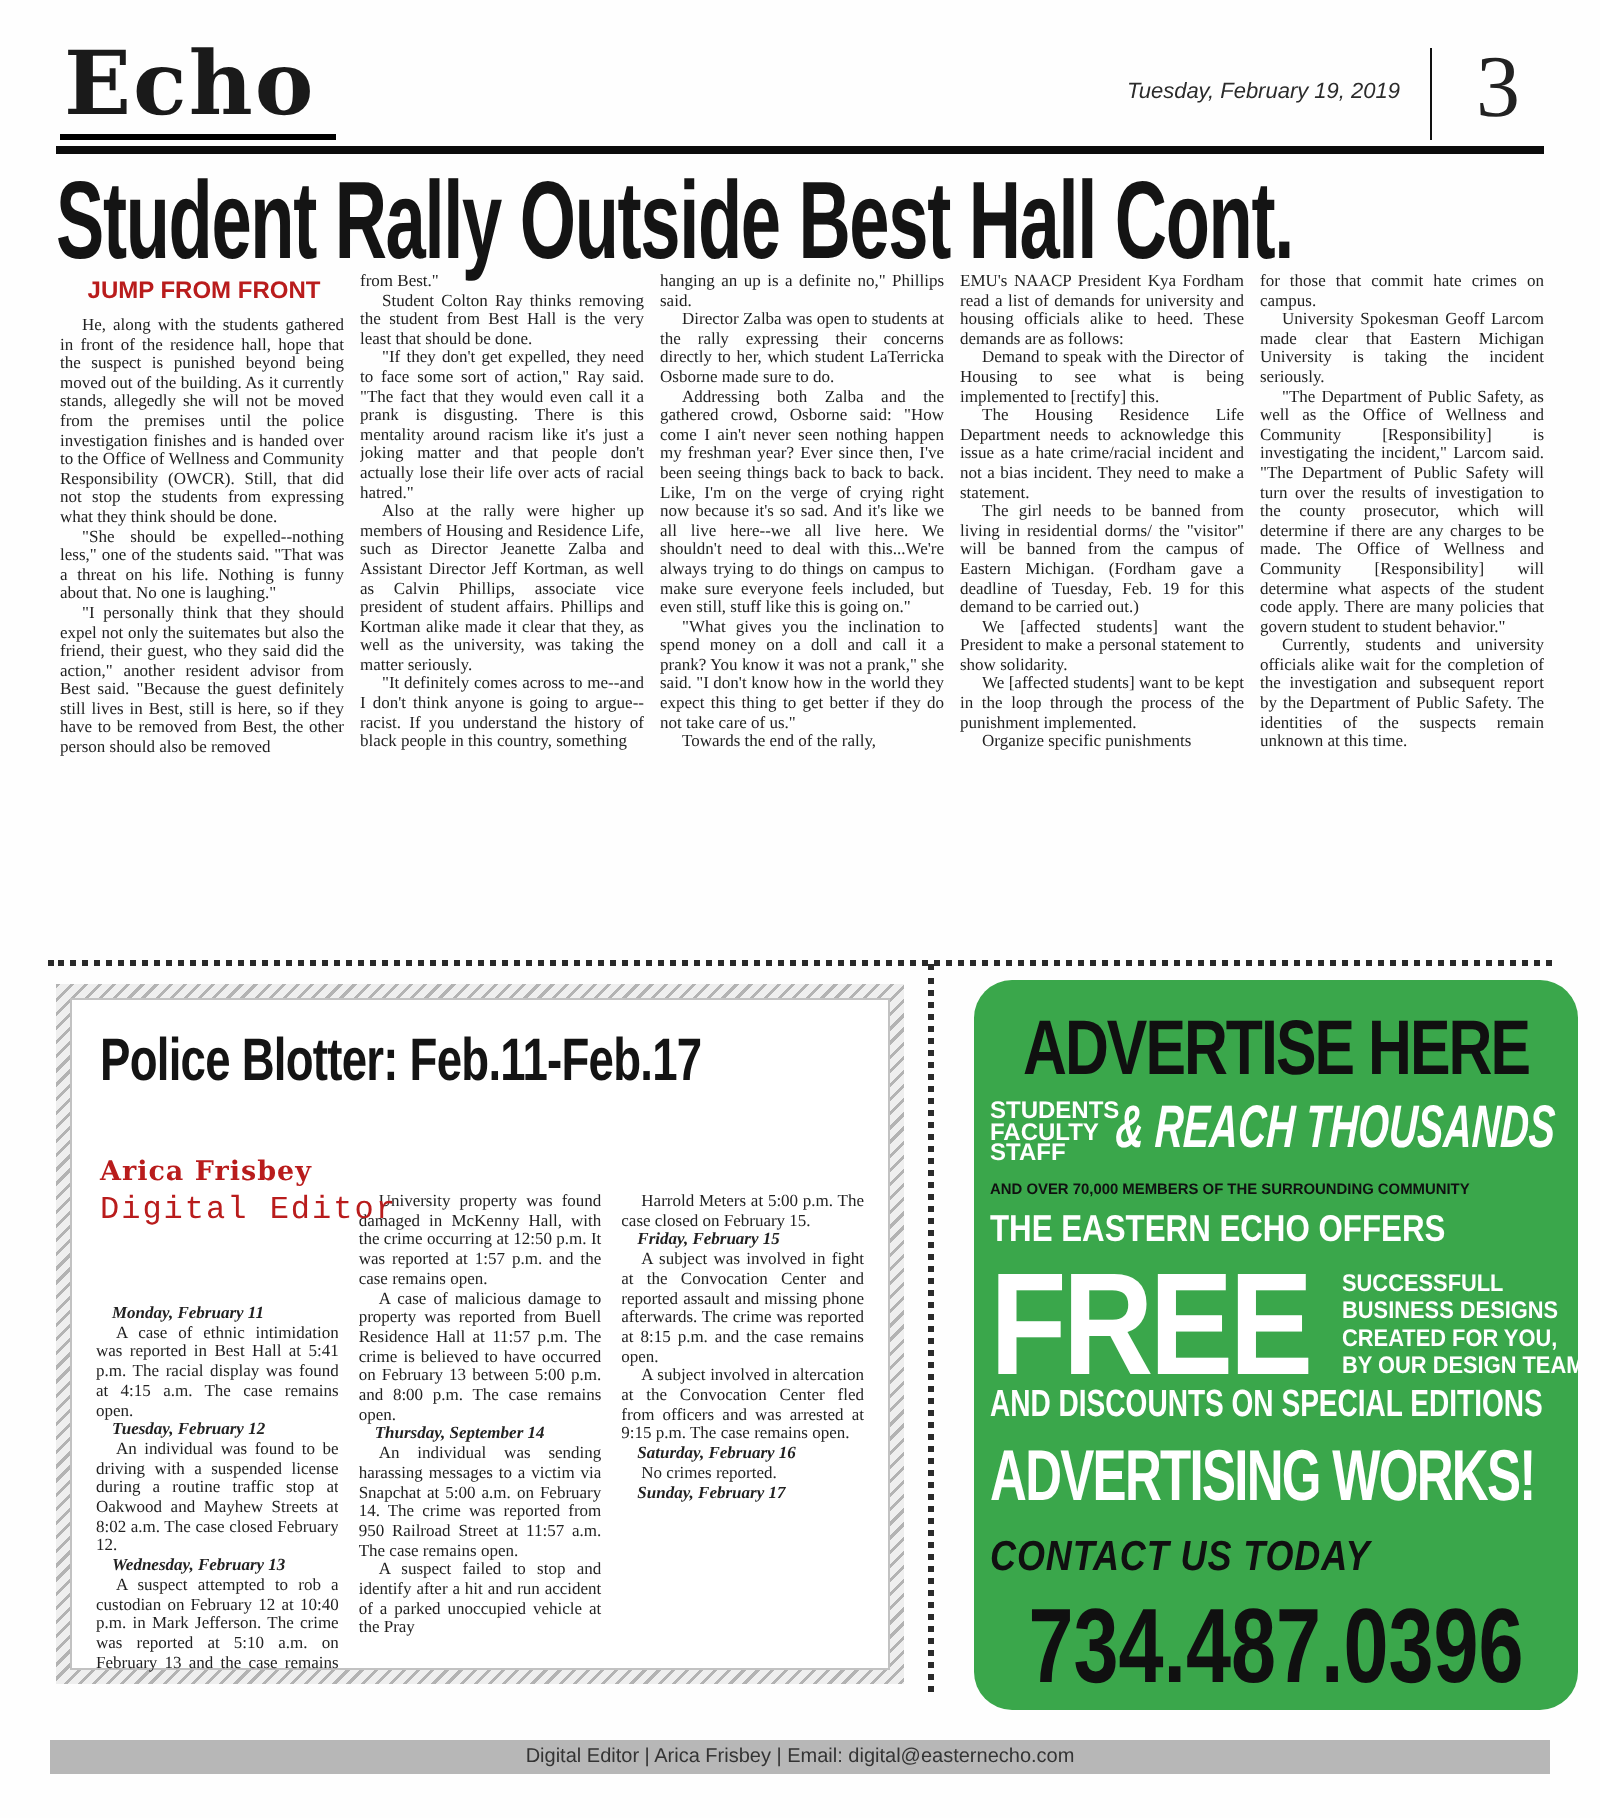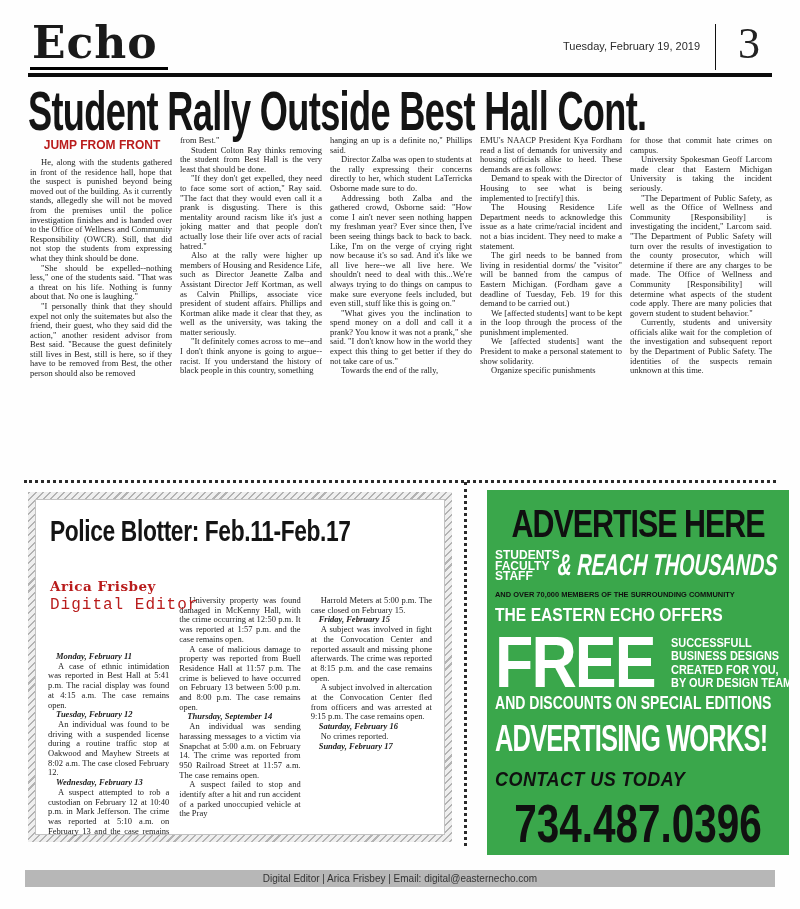--- a/index.html
+++ b/index.html
@@ -3,21 +3,21 @@
 <meta charset="utf-8">
 <style>
   html,body{margin:0;padding:0;background:#e8e8e8;}
   #page{position:relative;width:800px;height:909px;background:#fefefe;overflow:hidden;
         font-family:"Liberation Serif",serif;color:#1a1a1a;}
 
   
   .logo{position:absolute;left:30px;top:20px;font-family:"DejaVu Serif",serif;font-weight:bold;
         font-size:44px;line-height:1.05;letter-spacing:1px;border-bottom:3px solid #000;padding:0 10px 1px 2px;}
   .date{position:absolute;right:100px;top:40px;font-family:"Liberation Sans",sans-serif;
-        font-size:11px;color:#2b2b2b;}
+        font-size:11px;color:#2b2b2b;font-style:italic;}
   .mast-divider{position:absolute;right:84px;top:24px;width:1px;height:46px;background:#111;}
   .page-num{position:absolute;right:40px;top:18px;font-family:"Liberation Serif",serif;
         font-size:44px;font-weight:normal;color:#222;}
   .mast-rule{position:absolute;left:28px;right:28px;top:73px;height:4px;background:#0c0c0c;}
 
   
   .headline{position:absolute;left:28px;top:79px;font-family:"Liberation Sans",sans-serif;
         font-weight:bold;font-size:54px;letter-spacing:-1px;white-space:nowrap;color:#141414;
         transform:scale(0.67,1.02);transform-origin:left top;}
 
@@ -48,21 +48,21 @@
   .byline .role{font-size:16px;letter-spacing:1px;margin-top:2px;font-family:Liberation Mono, monospace;}
   .blotter-cols{display:flex;gap:10px;margin-top:48px;height:242px;}
   .blotter-cols .bcol{flex:1;overflow:hidden;font-size:8.5px;line-height:9.7px;text-align:justify;color:#222;}
   .blotter-cols .bcol.first{padding-top:56px;box-sizing:border-box;}
   .blotter-cols p{margin:0;}
   .blotter-cols p.ind{text-indent:10px;}
   .blotter-cols .day{font-weight:bold;text-indent:8px;font-style:italic;}
 
   
   .ad{position:absolute;left:487px;top:490px;width:302px;height:365px;box-sizing:border-box;
-        padding:8px 8px 6px 8px;font-family:"Liberation Sans",sans-serif;overflow:hidden;}
+        padding:8px 8px 6px 8px;font-family:"Liberation Sans",sans-serif;overflow:hidden;border-radius:19px;}
   .ad .black{color:#101010;}
   .ad .white{color:#ffffff;}
   .ad-line1{font-size:31px;font-weight:bold;letter-spacing:-1px;text-align:center;white-space:nowrap;
         transform:scale(0.98,1.25);transform-origin:center top;margin-top:4px;}
   .ad-row2{display:flex;align-items:flex-end;margin-top:12px;}
   .ad-audience{font-size:12px;font-weight:bold;line-height:10.5px;letter-spacing:0;width:62px;}
   .ad-reach{font-size:24px;font-weight:bold;font-style:italic;white-space:nowrap;
         transform:scale(0.82,1.25) skewX(-4deg);transform-origin:left bottom;}
   .ad-subline{font-size:7.6px;font-weight:bold;white-space:nowrap;margin-top:8px;
         transform:scale(0.98,1);transform-origin:left top;}
@@ -120,22 +120,22 @@
           <p class="ind">Director Zalba was open to students at the rally expressing their concerns directly to her, which student LaTerricka Osborne made sure to do.</p>
           <p class="ind">Addressing both Zalba and the gathered crowd, Osborne said: "How come I ain't never seen nothing happen my freshman year? Ever since then, I've been seeing things back to back to back. Like, I'm on the verge of crying right now because it's so sad. And it's like we all live here--we all live here. We shouldn't need to deal with this...We're always trying to do things on campus to make sure everyone feels included, but even still, stuff like this is going on."</p>
           <p class="ind">"What gives you the inclination to spend money on a doll and call it a prank? You know it was not a prank," she said. "I don't know how in the world they expect this thing to get better if they do not take care of us."</p>
           <p class="ind">Towards the end of the rally,</p>
         </div>
         <div class="col">
           <p>EMU's NAACP President Kya Fordham read a list of demands for university and housing officials alike to heed. These demands are as follows:</p>
           <p class="ind">Demand to speak with the Director of Housing to see what is being implemented to [rectify] this.</p>
           <p class="ind">The Housing Residence Life Department needs to acknowledge this issue as a hate crime/racial incident and not a bias incident. They need to make a statement.</p>
           <p class="ind">The girl needs to be banned from living in residential dorms/ the "visitor" will be banned from the campus of Eastern Michigan. (Fordham gave a deadline of Tuesday, Feb. 19 for this demand to be carried out.)</p>
+          <p class="ind">We [affected students] want the President to make a personal statement to show solidarity.</p>
           <p class="ind">We [affected students] want to be kept in the loop through the process of the punishment implemented.</p>
-          <p class="ind">We [affected students] want the President to make a personal statement to show solidarity.</p>
           <p class="ind">Organize specific punishments</p>
         </div>
         <div class="col">
           <p>for those that commit hate crimes on campus.</p>
           <p class="ind">University Spokesman Geoff Larcom made clear that Eastern Michigan University is taking the incident seriously.</p>
           <p class="ind">"The Department of Public Safety, as well as the Office of Wellness and Community [Responsibility] is investigating the incident," Larcom said. "The Department of Public Safety will turn over the results of investigation to the county prosecutor, which will determine if there are any charges to be made. The Office of Wellness and Community [Responsibility] will determine what aspects of the student code apply. There are many policies that govern student to student behavior."</p>
           <p class="ind">Currently, students and university officials alike wait for the completion of the investigation and subsequent report by the Department of Public Safety. The identities of the suspects remain unknown at this time.</p>
         </div>
       </div>
   </div>

